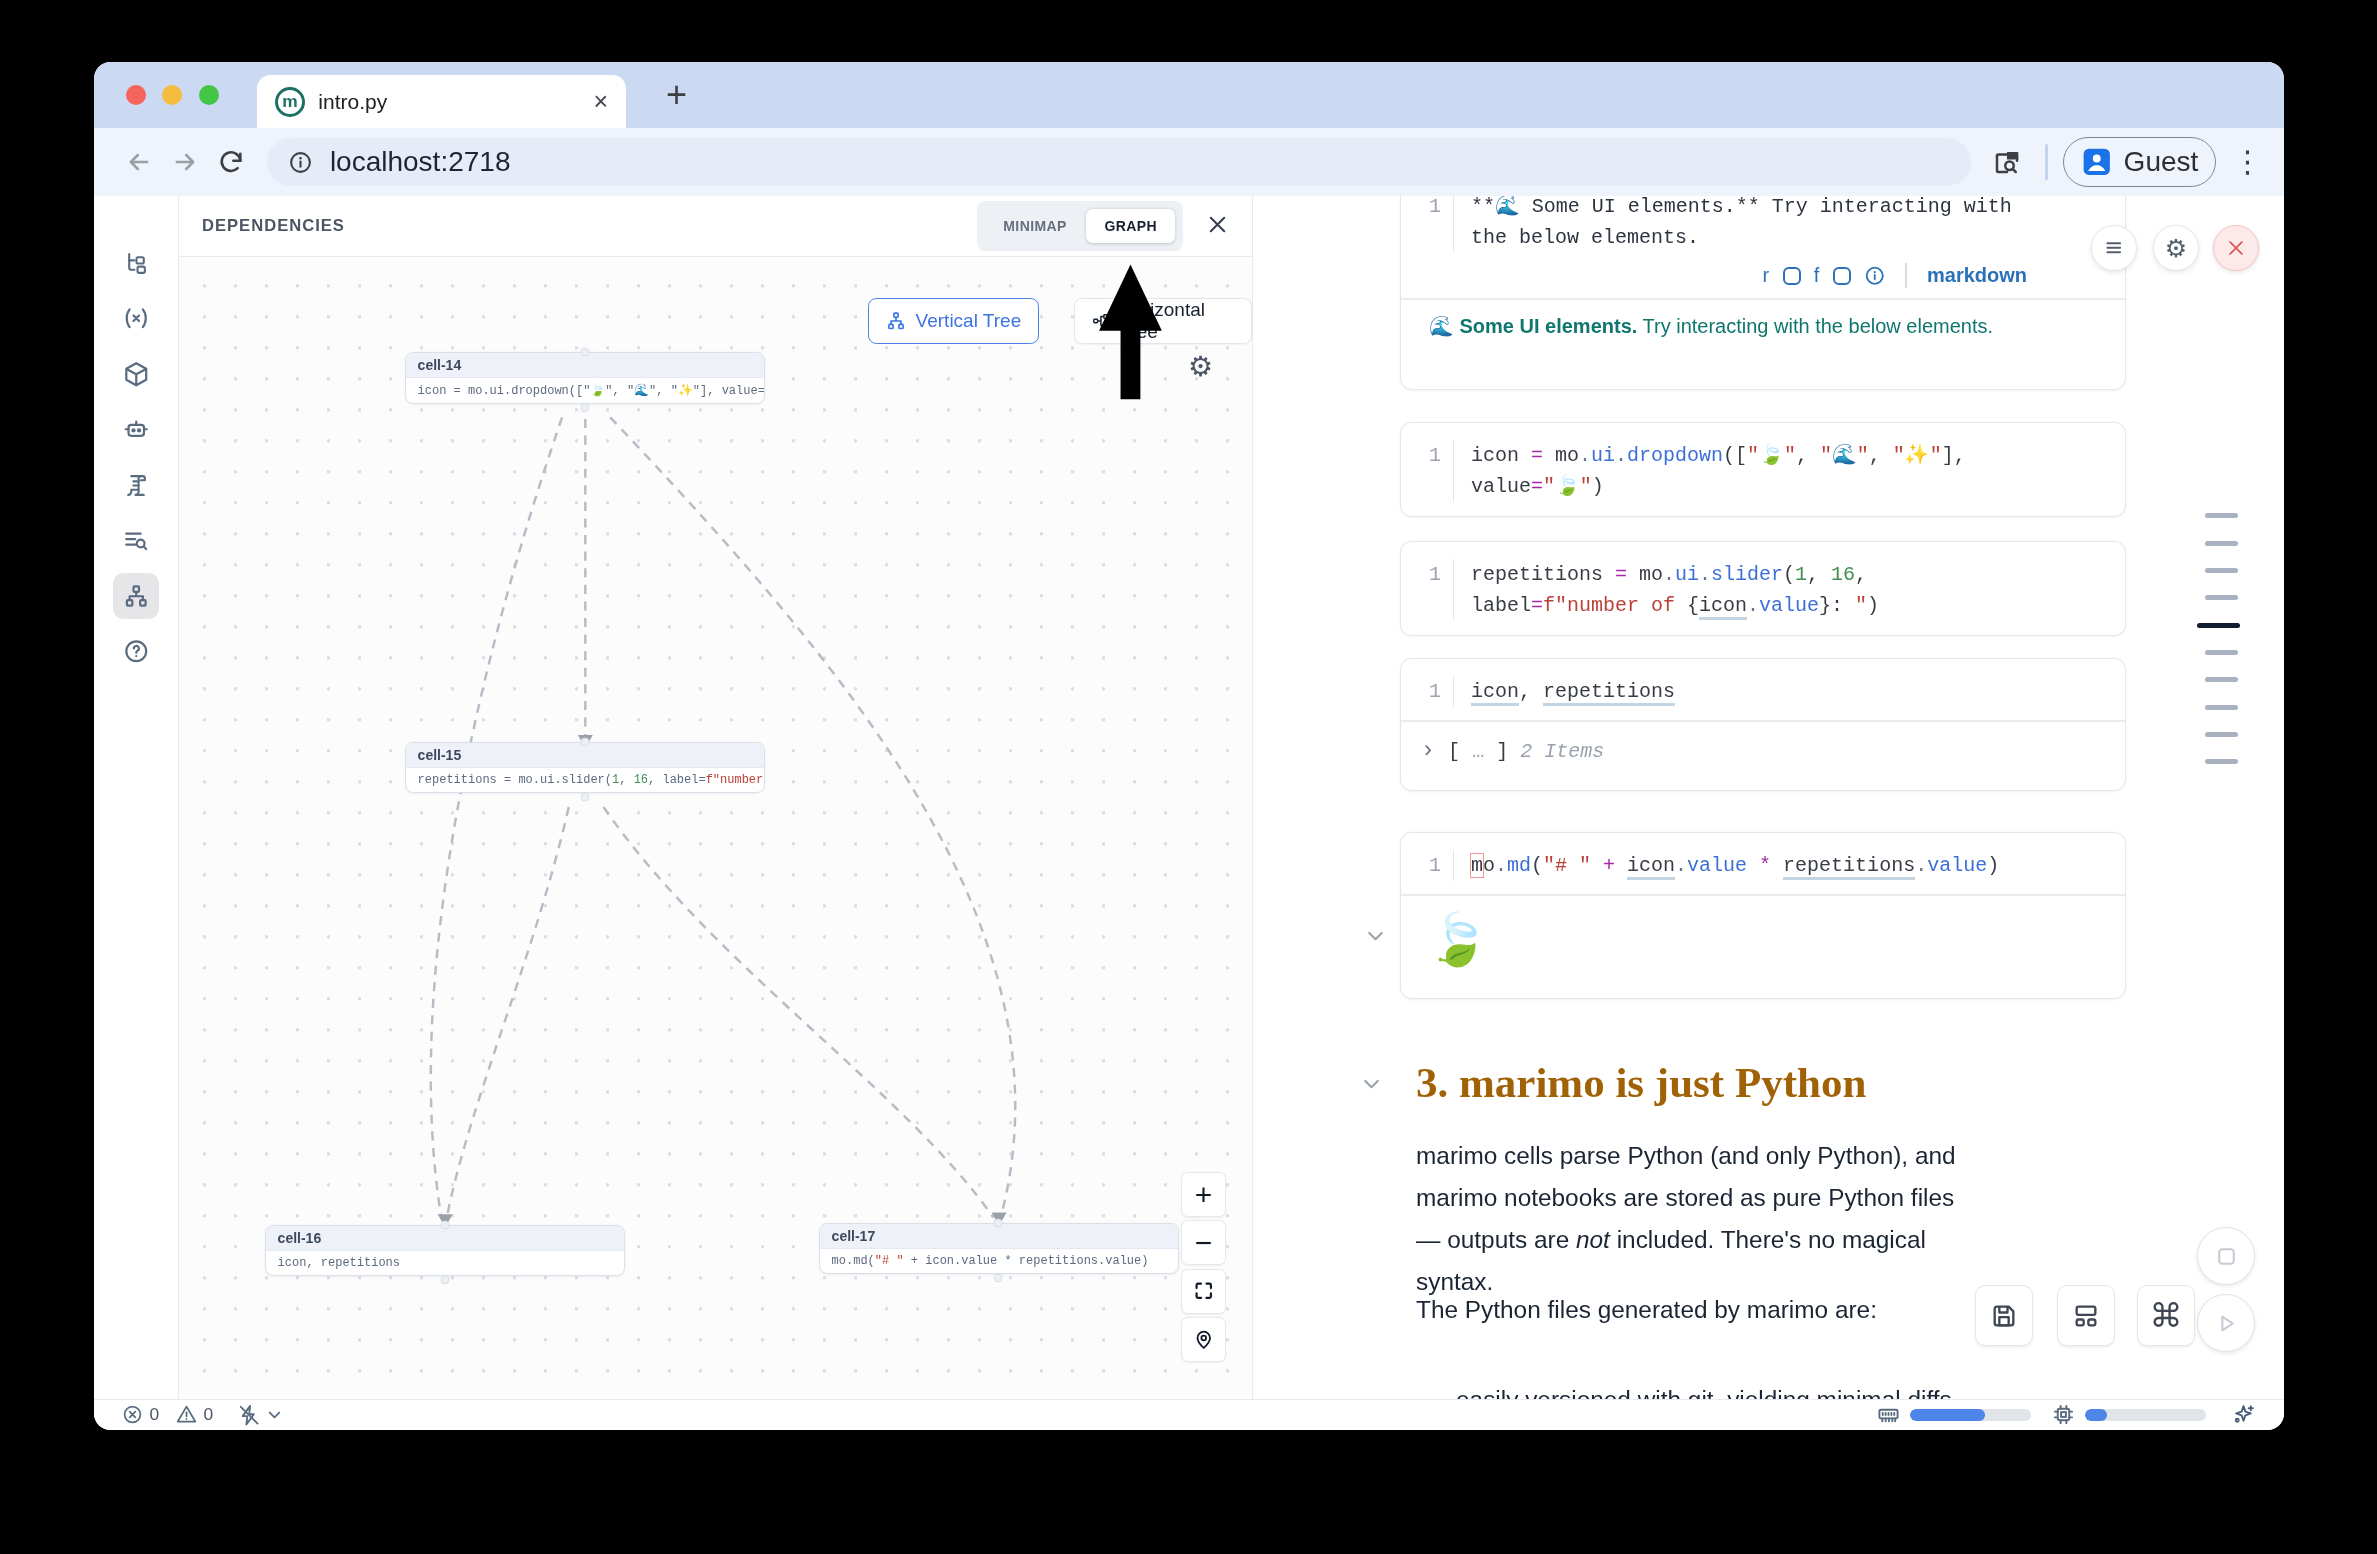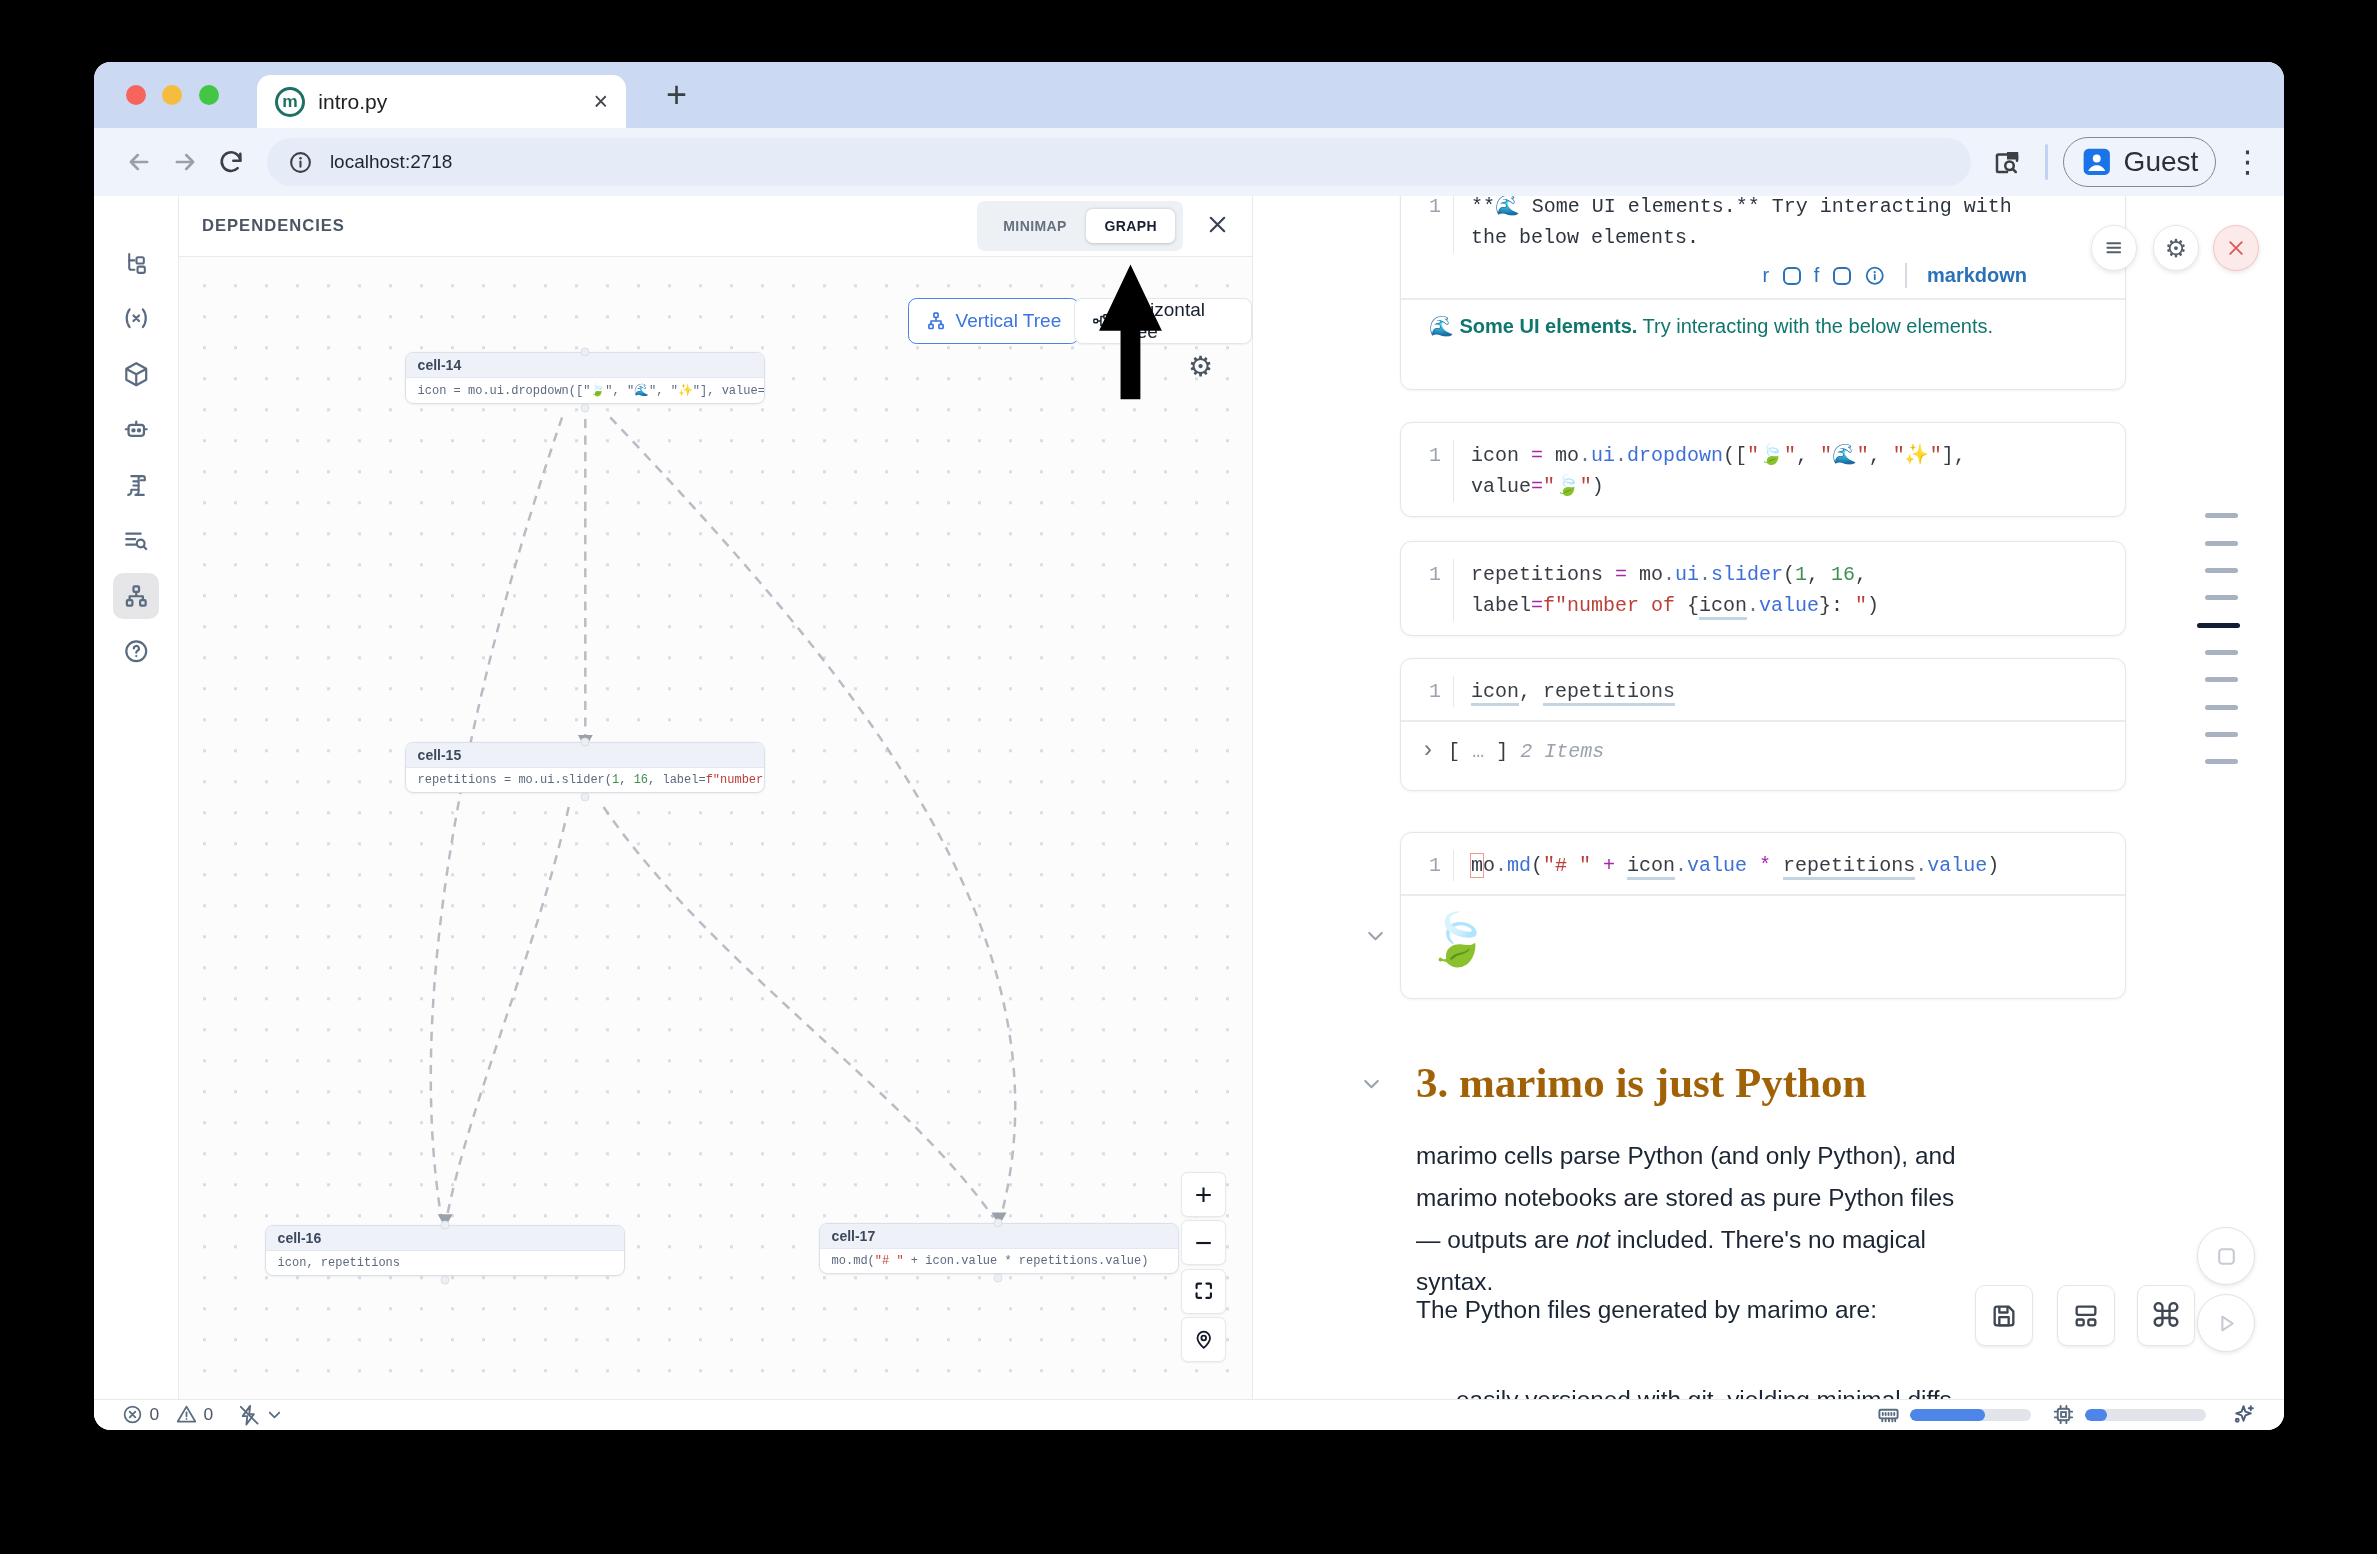--- a/index.html
+++ b/index.html
@@ -11,21 +11,21 @@
   .lights{position:absolute;left:31.5px;top:23px;display:flex;gap:16.6px}
   .light{width:20px;height:20px;border-radius:50%}
   .tab{position:absolute;left:163px;top:13.3px;width:369px;height:53px;background:#fff;border-radius:13.3px 13.3px 0 0;display:flex;align-items:center;padding:0 18px}
   .mlogo{width:30px;height:30px;border-radius:50%;border:3.3px solid #1d7063;color:#1d7063;font-weight:700;display:flex;align-items:center;justify-content:center;font-size:17.4px;flex:none}
   .tab-title{margin-left:13.3px;font-size:21px;color:#202124}
   .tab-close{margin-left:auto;font-size:25px;color:#44474d;line-height:1}
   .newtab{position:absolute;left:572px;top:11.6px;font-size:36px;color:#3c4043;font-weight:300}
   .toolbar{height:68px;background:#eff3fb;display:flex;align-items:center;padding:0 21.5px;flex:none}
   .navic{width:46px;height:46px;display:flex;align-items:center;justify-content:center;border-radius:50%;flex:none}
   .urlbar{height:48px;background:#e5ecf8;border-radius:24px;flex:1;display:flex;align-items:center;padding:0 21.5px;margin:0 13.3px;gap:16.6px;min-width:0}
-  .url{font-size:19px;color:#1f2530}
+  .url{font-size:28px;color:#1f2530}
   .tb-sep{width:2.5px;height:36px;background:#c3d2ee;border-radius:1.7px;margin:0 15px}
   .guest{height:50px;border:1.7px solid #83888f;border-radius:26.5px;display:flex;align-items:center;gap:11.6px;padding:0 16.6px;flex:none}
   .guest-label{font-size:28px;color:#2c2f33}
   .kebab{font-size:30px;color:#3c4043;margin-left:16.6px;line-height:1}
   
   .main{flex:1;display:flex;min-height:0;position:relative}
   .rail{width:84px;flex:none;position:relative;background:#fff}
   .rail-item{position:absolute;left:19px;width:46px;height:46px;display:flex;align-items:center;justify-content:center;border-radius:10px;color:#5a6b80}
   .rail-item.active{background:#e6e6e8}
   
@@ -239,21 +239,21 @@
             <path d="M470 653 C430 830 350 1010 323 1148"></path>
             <path d="M512 653 C640 840 880 1000 982 1148"></path>
           </g>
           <g fill="#9aa1ab">
             <polygon points="481,566 499,566 490,582"></polygon>
             <polygon points="312,1144 330,1144 321,1160"></polygon>
             <polygon points="980,1142 998,1142 989,1158"></polygon>
           </g>
         </svg>
 
-        <div class="treebtn v" style="left:729px;top:41px">
+        <div class="treebtn v" style="left:689px;top:41px">
           <svg width="20" height="20" viewBox="0 0 24 24" fill="none" stroke="currentColor" stroke-width="2" stroke-linejoin="round">
               <rect x="9.5" y="2.5" width="5" height="5" rx="1"></rect>
               <rect x="3.5" y="16" width="5" height="5" rx="1"></rect>
               <rect x="15.5" y="16" width="5" height="5" rx="1"></rect>
               <path d="M12 7.5V12M12 12H6v4M12 12h6v4"></path>
             </svg>
           <span>Vertical Tree</span>
         </div>
         <div class="treebtn h" style="left:895px;top:41px">
           <svg width="20" height="20" viewBox="0 0 24 24" fill="none" stroke="currentColor" stroke-width="2" stroke-linejoin="round">

